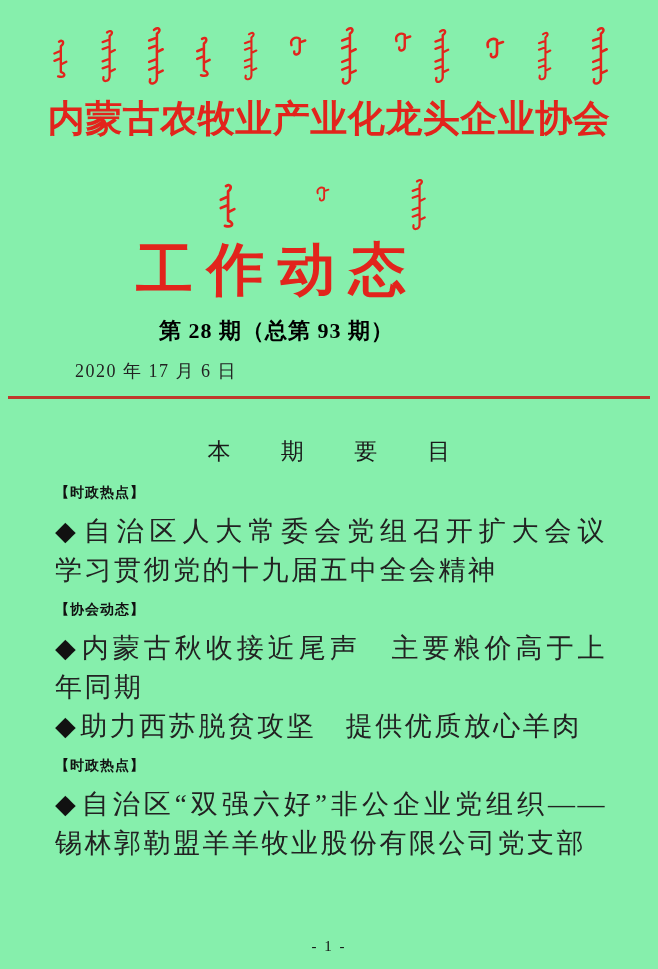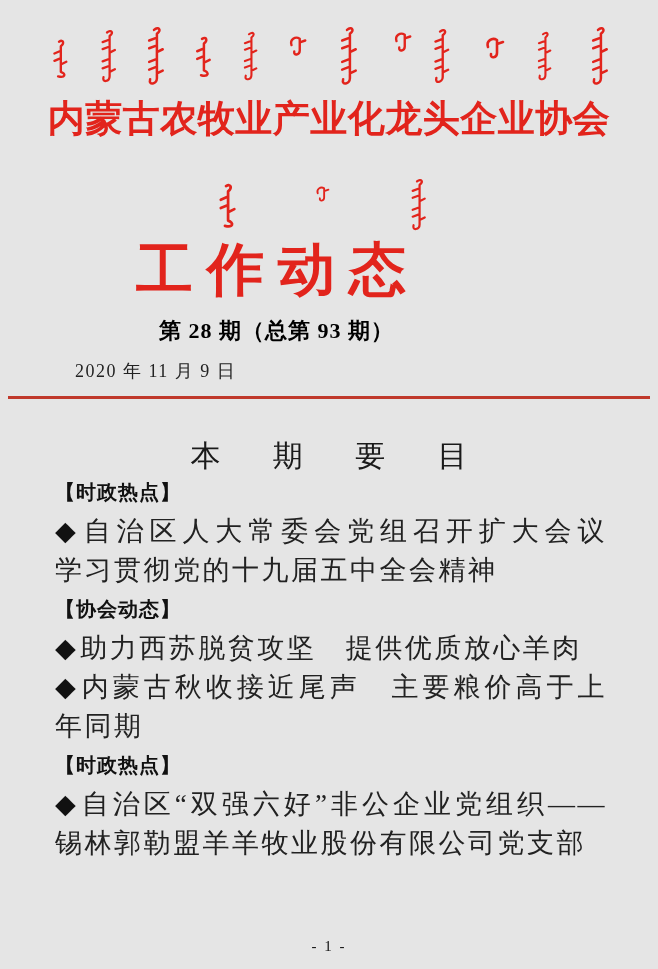--- a/index.html
+++ b/index.html
@@ -2,21 +2,21 @@
 <html><head>
 <meta charset="utf-8">
 <style>
   * { margin: 0; padding: 0; box-sizing: border-box; }
   html, body { background: #ffffff; }
   .page {
     position: relative;
     width: 658px;
     height: 969px;
     margin: 0 auto;
-    background: #e5e5e5;
+    background: #86efac;
     overflow: hidden;
     font-family: "Liberation Serif", "DejaVu Serif", serif;
     color: #1c1c1c;
   }
   
   .mg-row { position: absolute; left: 0; width: 658px; }
   .mg-row svg { display: block; }
   .mg-stroke {
     fill: none;
     stroke: #e2241c;
@@ -74,38 +74,38 @@
     position: absolute;
     top: 396px; left: 8px; right: 8px;
     height: 3px;
     background: #c0392b;
   }
   .contents-heading {
     position: absolute;
     top: 436px; left: 0; width: 658px;
     text-align: center;
     font-family: "Liberation Sans", "DejaVu Sans", sans-serif;
-    font-size: 30px;
+    font-size: 23px;
     font-weight: 500;
     letter-spacing: 22px;
     text-indent: 22px;
     color: #1a1a1a;
     white-space: nowrap;
   }
 
   
   .toc {
     position: absolute;
     top: 473px; left: 55px;
     width: 552px;
   }
   .toc-section-header {
     font-family: "Liberation Sans", "DejaVu Sans", sans-serif;
     font-weight: bold;
-    font-size: 20px;
+    font-size: 14px;
     line-height: 39px;
     color: #111111;
     letter-spacing: 1px;
   }
   .toc-item {
     font-size: 27px;
     line-height: 39px;
     letter-spacing: 2.5px;
     text-align: justify;
     color: #222222;
@@ -165,35 +165,35 @@
       <use href="#mg-short" x="312" y="8" width="20" height="20"></use>
       <use href="#mg-tall" x="404" y="2" width="26" height="55"></use>
     </svg>
   </div>
 
   <div class="main-title">工作动态</div>
 
   <div class="issue-line">第 28 期（总第 93 期）</div>
 
   <div class="byline">
-    <span>2020 年 11 月 9 日</span>
+    <span>2020 年 17 月 6 日</span>
   </div>
 
   <div class="divider"></div>
 
   <div class="contents-heading">本 期 要 目</div>
 
   <div class="toc">
 
     <div class="toc-section-header">【时政热点】</div>
     <p class="toc-item"><span class="bullet">◆</span><span>自治区人大常委会党组召开扩大会议　学习贯彻党的十九届五中全会精神</span></p>
 
     <div class="toc-section-header">【协会动态】</div>
+    <p class="toc-item"><span class="bullet">◆</span><span>内蒙古秋收接近尾声　主要粮价高于上年同期</span></p>
     <p class="toc-item"><span class="bullet">◆</span><span>助力西苏脱贫攻坚　提供优质放心羊肉</span></p>
-    <p class="toc-item"><span class="bullet">◆</span><span>内蒙古秋收接近尾声　主要粮价高于上年同期</span></p>
 
     <div class="toc-section-header">【时政热点】</div>
     <p class="toc-item"><span class="bullet">◆</span><span>自治区“双强六好”非公企业党组织——锡林郭勒盟羊羊牧业股份有限公司党支部</span></p>
 
   </div>
 
   <div class="page-number">- 1 -</div>
 
 </div>
 

